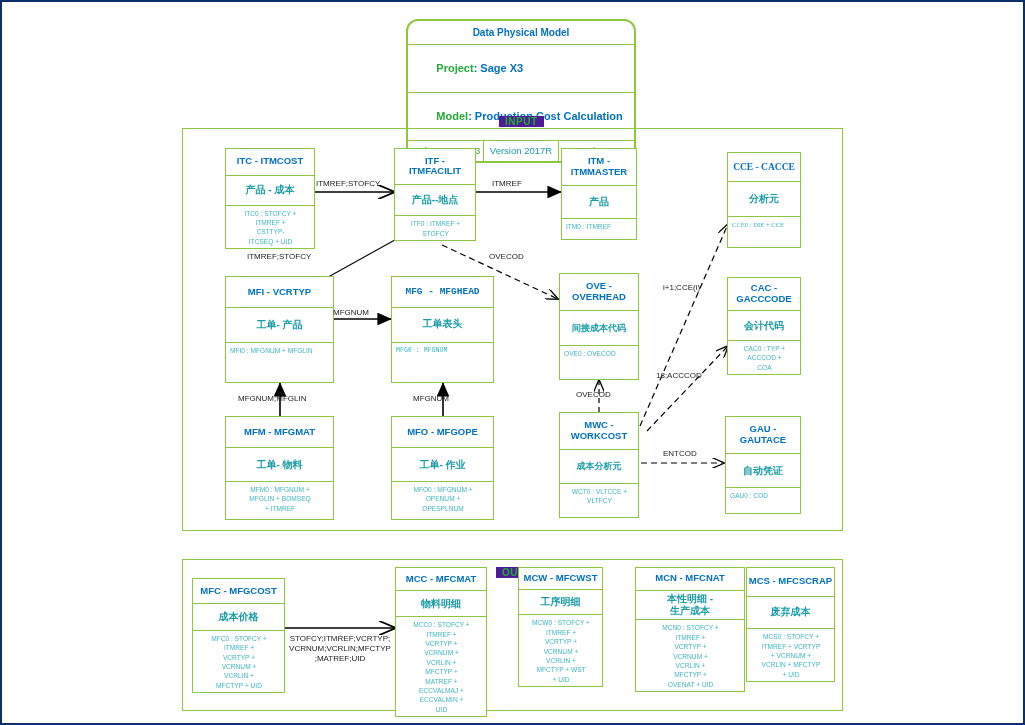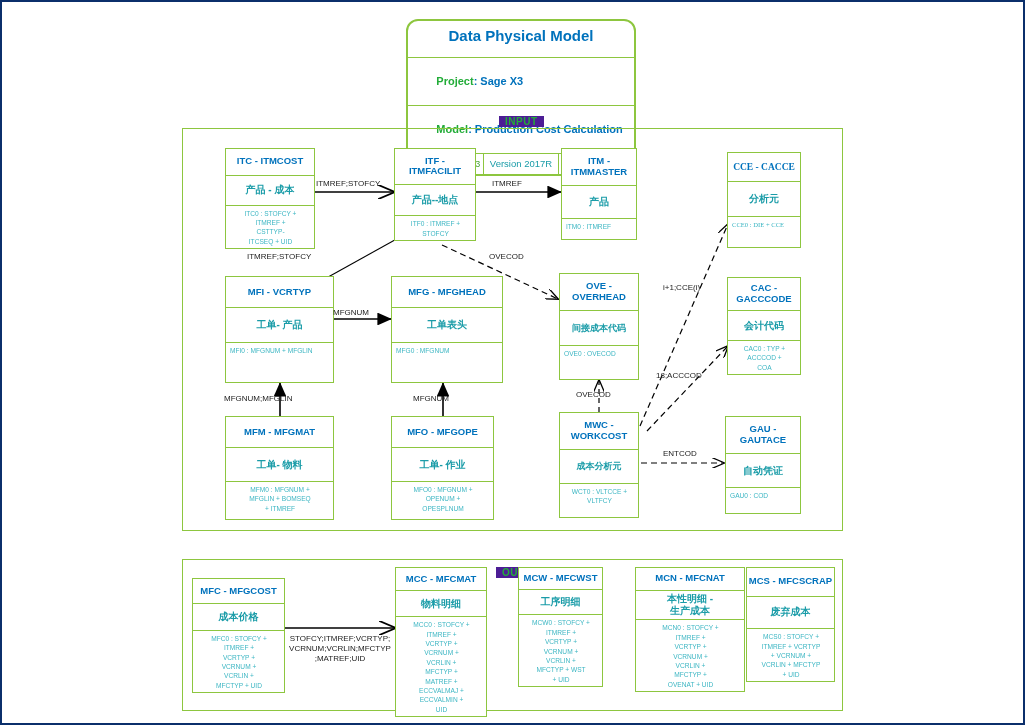--- a/index.html
+++ b/index.html
@@ -6,21 +6,21 @@
   body{font-family:"Liberation Sans",sans-serif;}
   #page{position:relative;width:1025px;height:725px;background:#fff;
         border:2px solid #0b2f6b;box-sizing:border-box;overflow:hidden;}
 
   
   .titlebox{position:absolute;left:404px;top:17px;width:230px;
             border:2px solid #8dc63f;border-radius:12px;box-sizing:border-box;
             background:#fff;overflow:hidden;}
   .trow{border-bottom:1.5px solid #8dc63f;text-align:center;}
   .trow:last-child{border-bottom:none;}
-  .t-title{font-size:15px;font-weight:bold;color:#0072bc;padding:6px 4px 13px;}
+  .t-title{font-size:10px;font-weight:bold;color:#0072bc;padding:6px 4px 6px;}
   .t-kv{font-size:11px;font-weight:bold;text-align:left;padding:5px 0 6px 10px;white-space:pre;}
   .t-kv .k{color:#22ac38;}
   .t-kv .v{color:#0072bc;}
   .t-foot{display:flex;}
   .t-foot .cell{flex:1;font-size:9.5px;padding:4px 2px 5px;text-align:center;
                 border-right:1.5px solid #8dc63f;color:#1a9ca8;}
   .t-foot .cell:last-child{border-right:none;}
   .t-foot .cell.author{color:#4aa33c;}
 
   
@@ -141,21 +141,21 @@
     <div class="cn" style="height:30px;">分析元</div>
     <div class="keys" style="text-align:left;">CCE0 : DIE + CCE</div>
   </div>
 
   <div class="ent" style="left:223px;top:274px;width:109px;height:107px;">
     <div class="hd" style="height:26px;">MFI - VCRTYP</div>
     <div class="cn" style="height:30px;">工单- 产品</div>
     <div class="keys" style="text-align:left;">MFI0 : MFGNUM + MFGLIN</div>
   </div>
 
-  <div class="ent" style="left:389px;top:274px;width:112px;height:107px;">
+  <div class="ent" style="left:389px;top:274px;width:103px;height:107px;font-family:Liberation Mono, monospace;">
     <div class="hd" style="height:26px;">MFG - MFGHEAD</div>
     <div class="cn" style="height:30px;">工单表头</div>
     <div class="keys" style="text-align:left;">MFG0 : MFGNUM</div>
   </div>
 
   <div class="ent" style="left:557px;top:271px;width:80px;height:107px;">
     <div class="hd" style="height:32px;white-space:pre-line;">OVE -
 OVERHEAD</div>
     <div class="cn" style="height:30px;font-size:9px;">间接成本代码</div>
     <div class="keys" style="text-align:left;">OVE0 : OVECOD</div>
@@ -260,21 +260,21 @@
 + VCRNUM +
 VCRLIN + MFCTYP
 + UID</div>
   </div>
 
   <div class="elabel" style="left:314px;top:177px;">ITMREF;STOFCY</div>
   <div class="elabel" style="left:490px;top:177px;">ITMREF</div>
   <div class="elabel" style="left:245px;top:250px;">ITMREF;STOFCY</div>
   <div class="elabel" style="left:331px;top:306px;">MFGNUM</div>
   <div class="elabel" style="left:487px;top:250px;">OVECOD</div>
-  <div class="elabel" style="left:222px;top:392px;">MFGNUM;MFGLIN</div>
+  <div class="elabel" style="left:236px;top:392px;">MFGNUM;MFGLIN</div>
   <div class="elabel" style="left:411px;top:392px;">MFGNUM</div>
   <div class="elabel" style="left:574px;top:388px;">OVECOD</div>
   <div class="elabel" style="left:661px;top:281px;">i+1;CCE(i)</div>
   <div class="elabel" style="left:654px;top:369px;">18;ACCCOD</div>
   <div class="elabel" style="left:661px;top:447px;text-align:center;">ENTCOD</div>
   <div class="elabel c" style="left:284px;top:632px;width:108px;">STOFCY;ITMREF;VCRTYP;
 VCRNUM;VCRLIN;MFCTYP
 ;MATREF;UID</div>
 
 </div>

